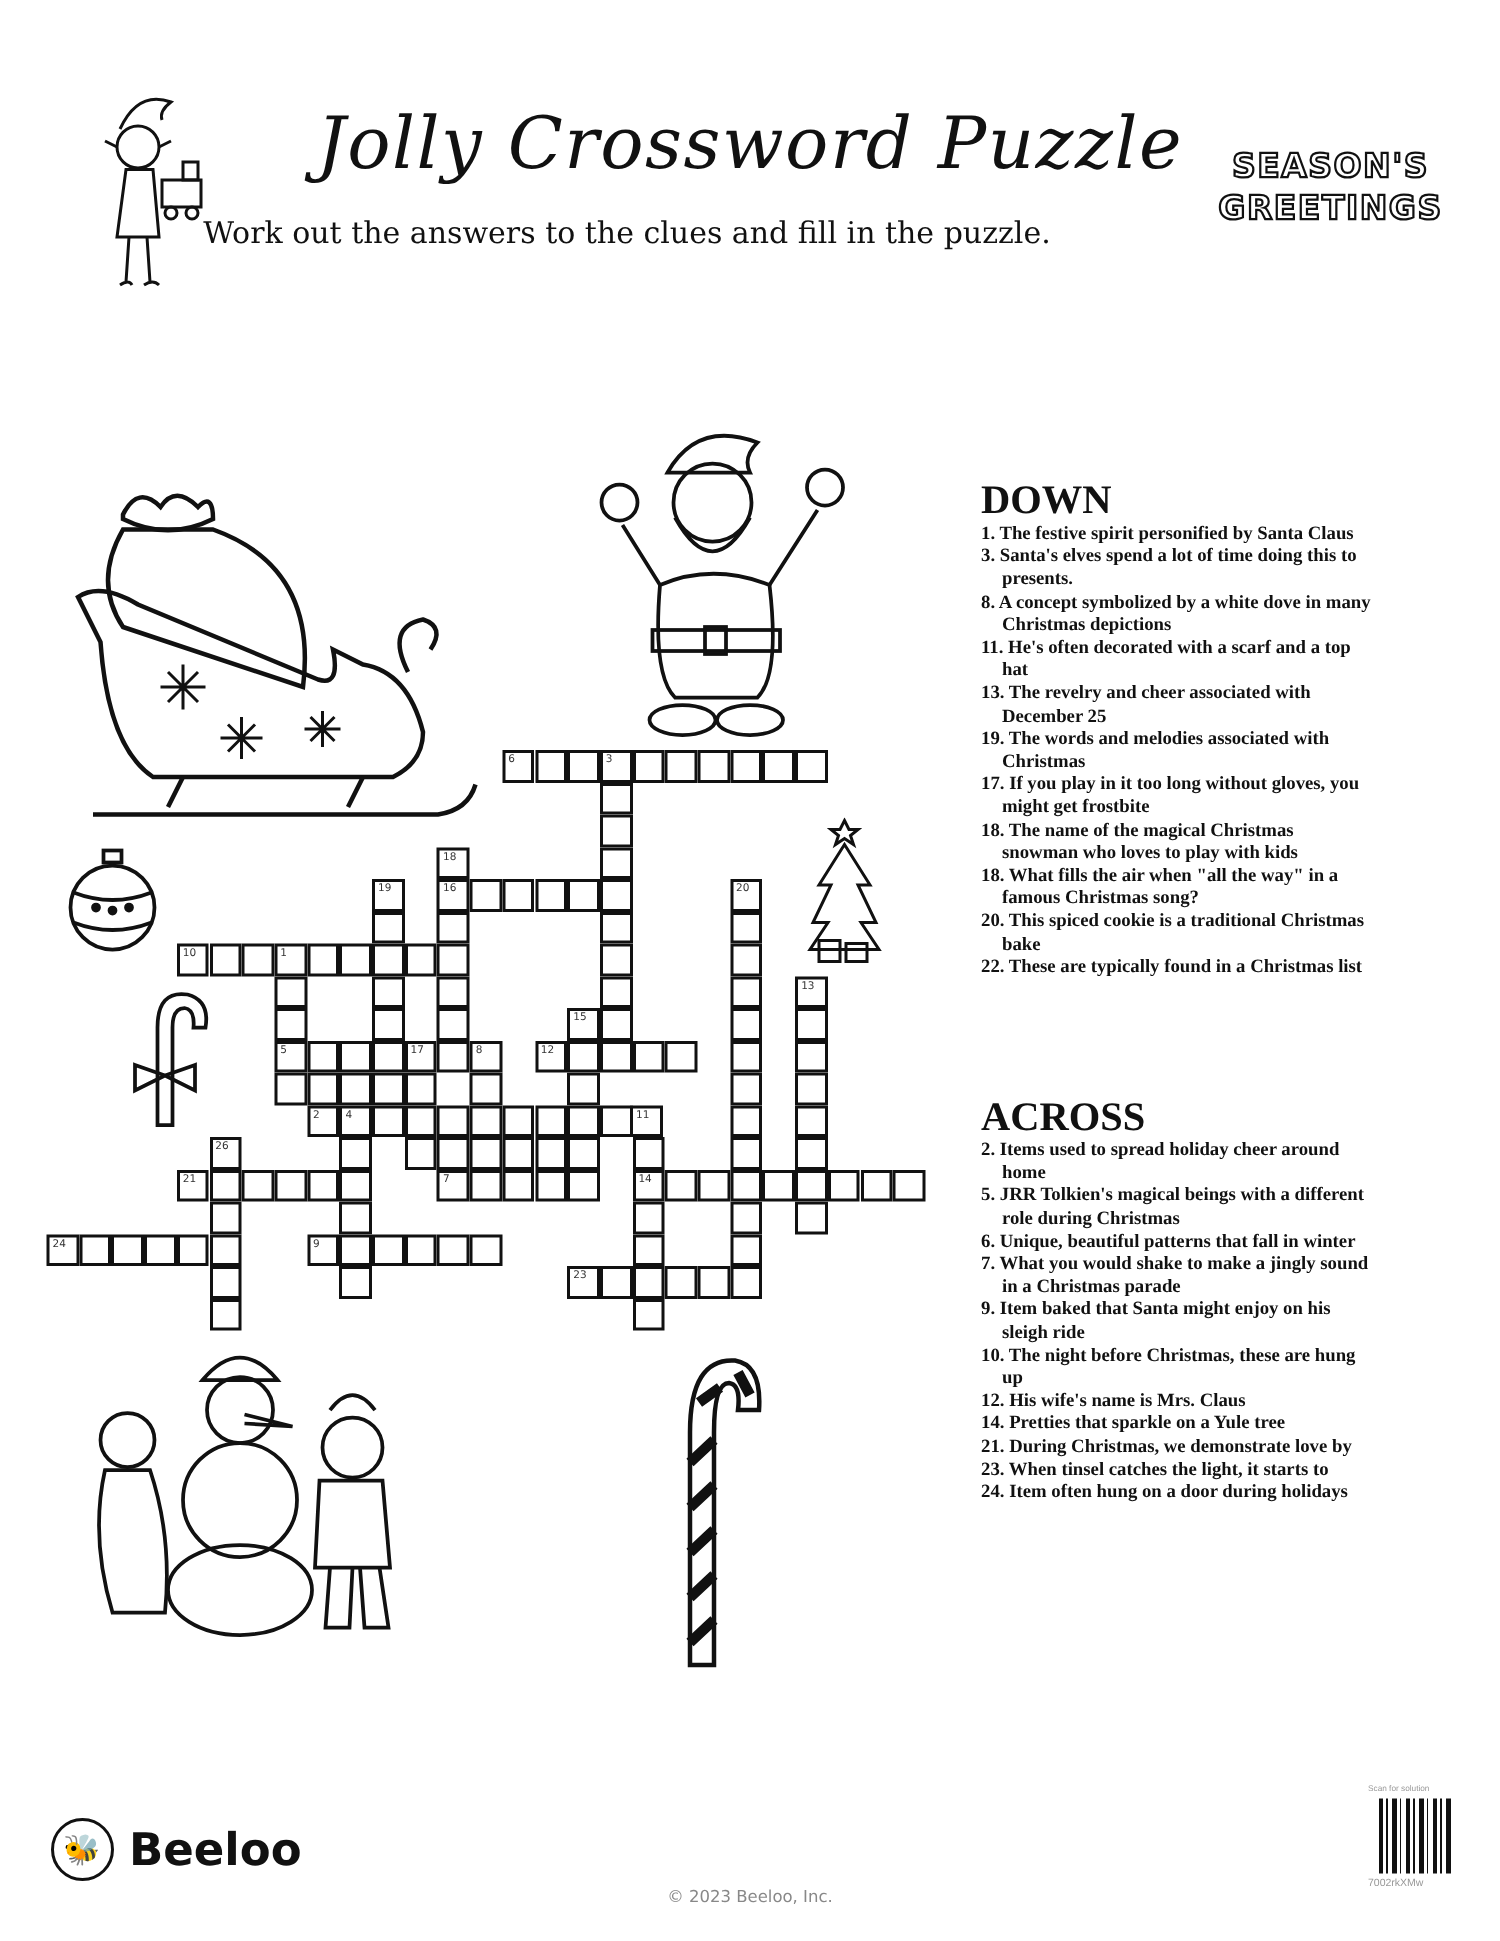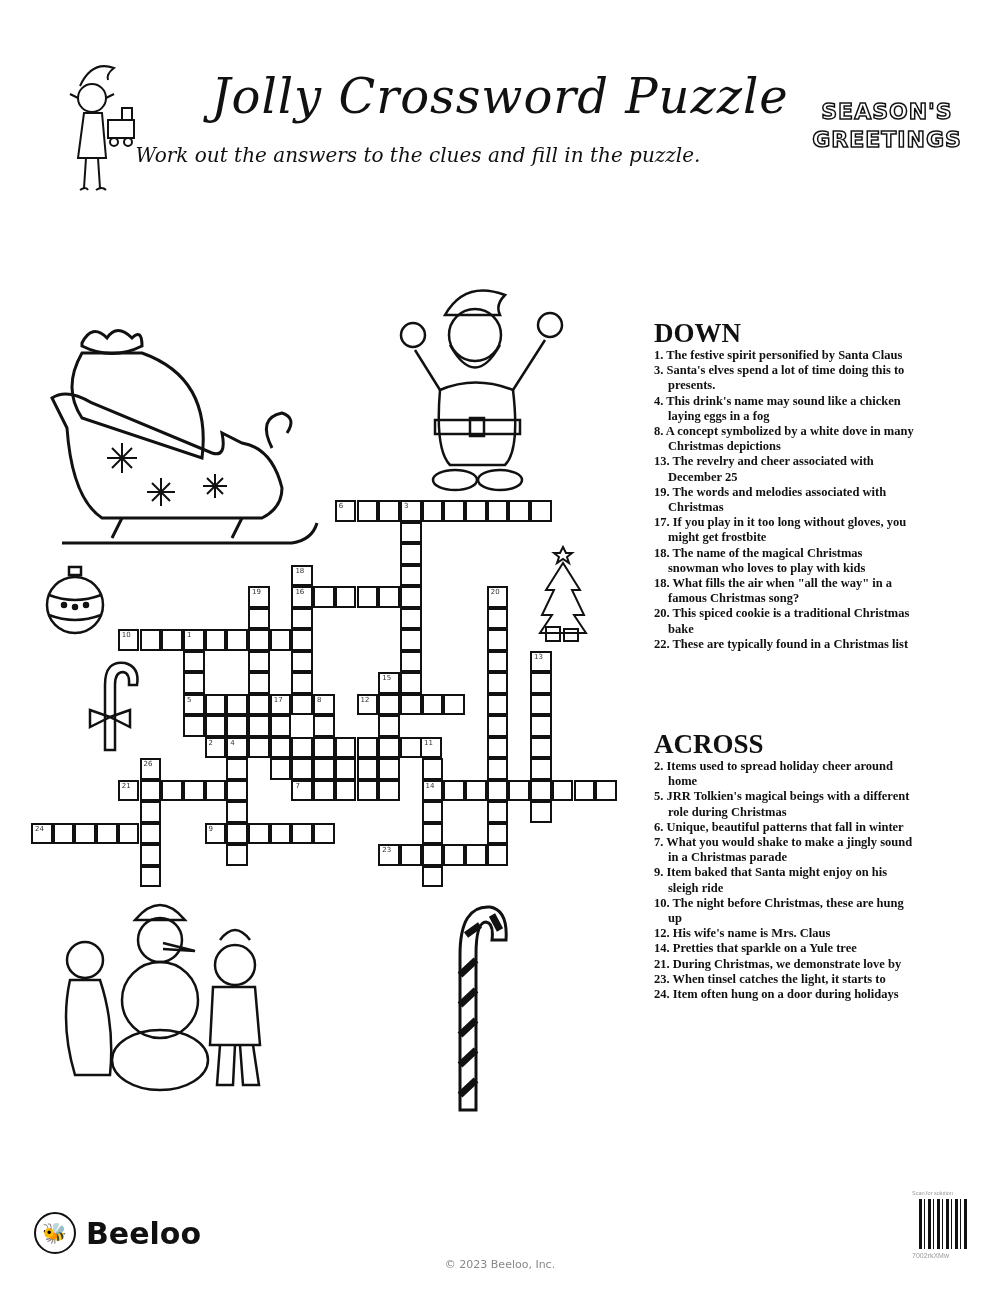--- a/index.html
+++ b/index.html
@@ -1,18 +1,18 @@
 <!DOCTYPE html>
 <html><head>
 <meta charset="utf-8">
 <style>
   html,body{margin:0;padding:0;background:#fff;}
   body{width:1000px;height:1294px;position:relative;overflow:hidden;font-family:"DejaVu Serif",serif;color:#111;}
   .title{position:absolute;left:0;width:1000px;top:68px;text-align:center;font-family:"DejaVu Serif",serif;font-style:italic;font-size:48px;font-weight:normal;letter-spacing:1px;}
-  .subtitle{position:absolute;left:0;width:836px;top:143px;text-align:center;font-family:"DejaVu Serif",serif;font-style:italic;font-size:20px;}
+  .subtitle{position:absolute;left:0;width:836px;top:143px;text-align:center;font-family:"DejaVu Serif",serif;font-size:20px;}
   .greet{position:absolute;left:812px;top:98px;width:150px;text-align:center;font-family:"DejaVu Sans",sans-serif;font-weight:bold;font-size:22px;line-height:28px;color:#fff;-webkit-text-stroke:1.5px #111;letter-spacing:1px;}
   .grid{position:absolute;left:0;top:0;}
   .cell{position:absolute;width:21.7px;height:21.5px;box-sizing:border-box;border:2px solid #111;background:#fff;}
   .num{position:absolute;font-family:"DejaVu Sans",sans-serif;font-size:7px;color:#333;left:2px;top:0px;}
   .clues{position:absolute;left:654px;width:260px;}
   .clues h2{margin:0;font-family:"Liberation Serif",serif;font-size:27px;font-weight:bold;line-height:30px;}
   .clues ol{list-style:none;margin:0;padding:0;}
   .clues li{font-family:"Liberation Serif",serif;font-weight:bold;font-size:12.5px;line-height:15.2px;padding-left:14px;text-indent:-14px;}
   .footer-logo{position:absolute;left:34px;top:1212px;display:flex;align-items:center;gap:10px;}
   .logo-circle{width:42px;height:42px;border:2px solid #111;border-radius:50%;box-sizing:border-box;display:flex;align-items:center;justify-content:center;font-size:20px;}
@@ -313,22 +313,22 @@
     <div class="cell" style="left: 486.7px; top: 844px;"></div>
     <div class="cell" style="left: 139.5px; top: 865.5px;"></div>
     <div class="cell" style="left: 421.6px; top: 865.5px;"></div>
   </div>
 
 <div class="clues" style="top:318px">
   <h2>DOWN</h2>
   <ol id="down-list">
       <li>1. The festive spirit personified by Santa Claus</li>
       <li>3. Santa's elves spend a lot of time doing this to presents.</li>
-      <li>4. This drink's name may sound like a chicken laying eggs in a fog</li>
       <li>8. A concept symbolized by a white dove in many Christmas depictions</li>
+      <li>11. He's often decorated with a scarf and a top hat</li>
       <li>13. The revelry and cheer associated with December 25</li>
       <li>19. The words and melodies associated with Christmas</li>
       <li>17. If you play in it too long without gloves, you might get frostbite</li>
       <li>18. The name of the magical Christmas snowman who loves to play with kids</li>
       <li>18. What fills the air when "all the way" in a famous Christmas song?</li>
       <li>20. This spiced cookie is a traditional Christmas bake</li>
       <li>22. These are typically found in a Christmas list</li>
     </ol>
 </div>
 <div class="clues" style="top:729px">

